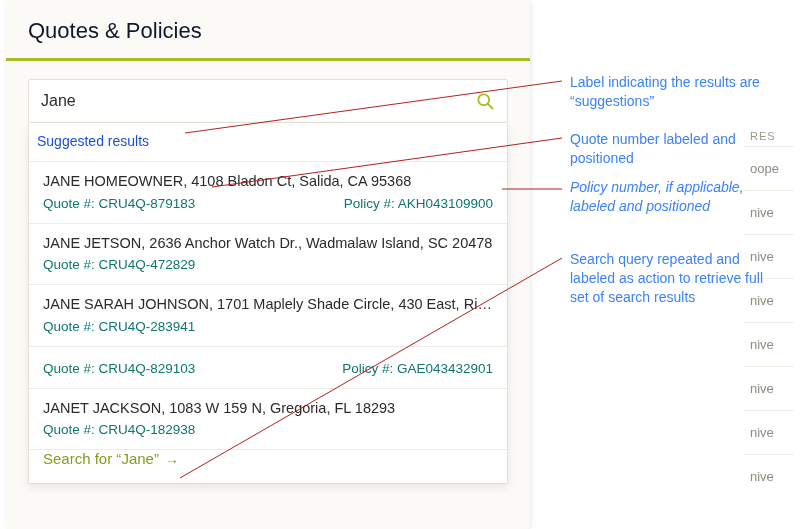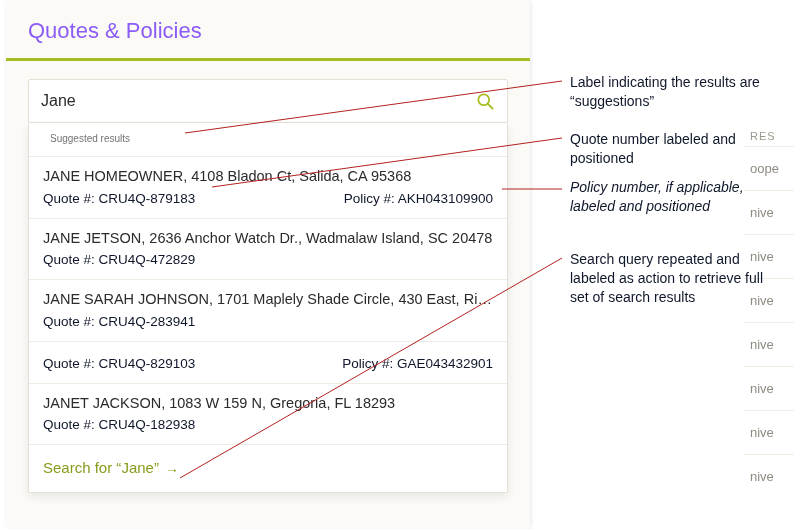--- a/index.html
+++ b/index.html
@@ -5,54 +5,54 @@
   * { box-sizing: border-box; margin: 0; padding: 0; }
   html, body { width: 800px; height: 529px; overflow: hidden; font-family: -apple-system, "Segoe UI", Helvetica, Arial, sans-serif; background: #fff; }
   .stage { position: relative; width: 800px; height: 529px; }
 
   .panel {
     position: absolute; left: 6px; top: 0; width: 524px; height: 529px;
     background: #fbfaf7;
     border-radius: 4px;
     box-shadow: 1px 0 4px rgba(0,0,0,0.10);
   }
-  .page-title { color:#8b5cf6; font-size:22px; font-weight:400; padding:18px 22px 14px; }
+  .page-title { color:#0f172a; font-size:22px; font-weight:400; padding:18px 22px 14px; }
   .rule { height:3px; background:#a9bd22; margin:0 0 18px 0; }
 
   .search-wrap { position: relative; margin: 0 22px; }
   .search-box {
     display:flex; align-items:center; background:#fff; border:1px solid #e3e0d6; border-radius:2px;
     height:44px; padding:0 12px;
   }
   .search-input {
     flex:1; border:none; outline:none; font-size:16px; color:#2b2b2b; background:transparent;
   }
   .search-icon { margin-left:8px; color:#a9bd22; display:flex; }
 
   .dropdown {
     position:absolute; left:0; top:44px; width:100%;
     background:#fff; border:1px solid #e3e0d6; border-top:none; border-radius:0 0 2px 2px;
     box-shadow: 0 4px 10px rgba(0,0,0,0.08);
   }
-  .sug-header { font-size:10px; color:#737373; padding:10px 21px 12px; }
+  .sug-header { font-size:14px; color:#1d4ed8; padding:10px 8px 12px; }
   .item { padding:10px 14px 12px; border-top:1px solid #efece4; }
   .item-title { font-size:14.5px; color:#2b2b2b; line-height:1.35; white-space:nowrap; overflow:hidden; text-overflow:ellipsis; }
-  .item-sub { display:flex; font-size:13.5px; color:#0f172a; margin-top:4px; gap:24px; }
+  .item-sub { display:flex; font-size:13.5px; color:#0f766e; margin-top:4px; gap:24px; }
   .item-sub .quote { flex:0 0 auto; }
   .item-sub .policy { margin-left:auto; text-align:right; }
-  .search-for { padding:14px 14px 16px; border-top:1px solid #efece4; color:#879b1d; font-size:15px; }
+  .search-for { padding:0 14px 16px; border-top:1px solid #efece4; color:#879b1d; font-size:15px; }
   .arrow { margin-left:6px; font-size:14px; }
 
   .bg-context {
     position:absolute; right:6px; top:130px; font-size:13px; color:#8f8b82;
   }
   .bg-header { font-size:11px; letter-spacing:1px; color:#9d988d; text-transform:uppercase; margin-bottom:4px; padding-left:6px;}
   .bg-line { border-top:1px solid #efece4; padding:14px 6px; white-space:nowrap; width:50px; overflow:hidden; }
 
-  .annotation { position:absolute; color:#0f172a; font-size:14px; line-height:1.35; max-width:210px; }
+  .annotation { position:absolute; color:#3b82f6; font-size:14px; line-height:1.35; max-width:210px; }
   svg.lines { position:absolute; left:0; top:0; pointer-events:none; }
 </style>
 </head>
 <body>
 <div class="stage">
 
   <div class="bg-context">
     <div class="bg-header">RES</div>
     <div class="bg-line">oope</div>
     <div class="bg-line">nive</div>

